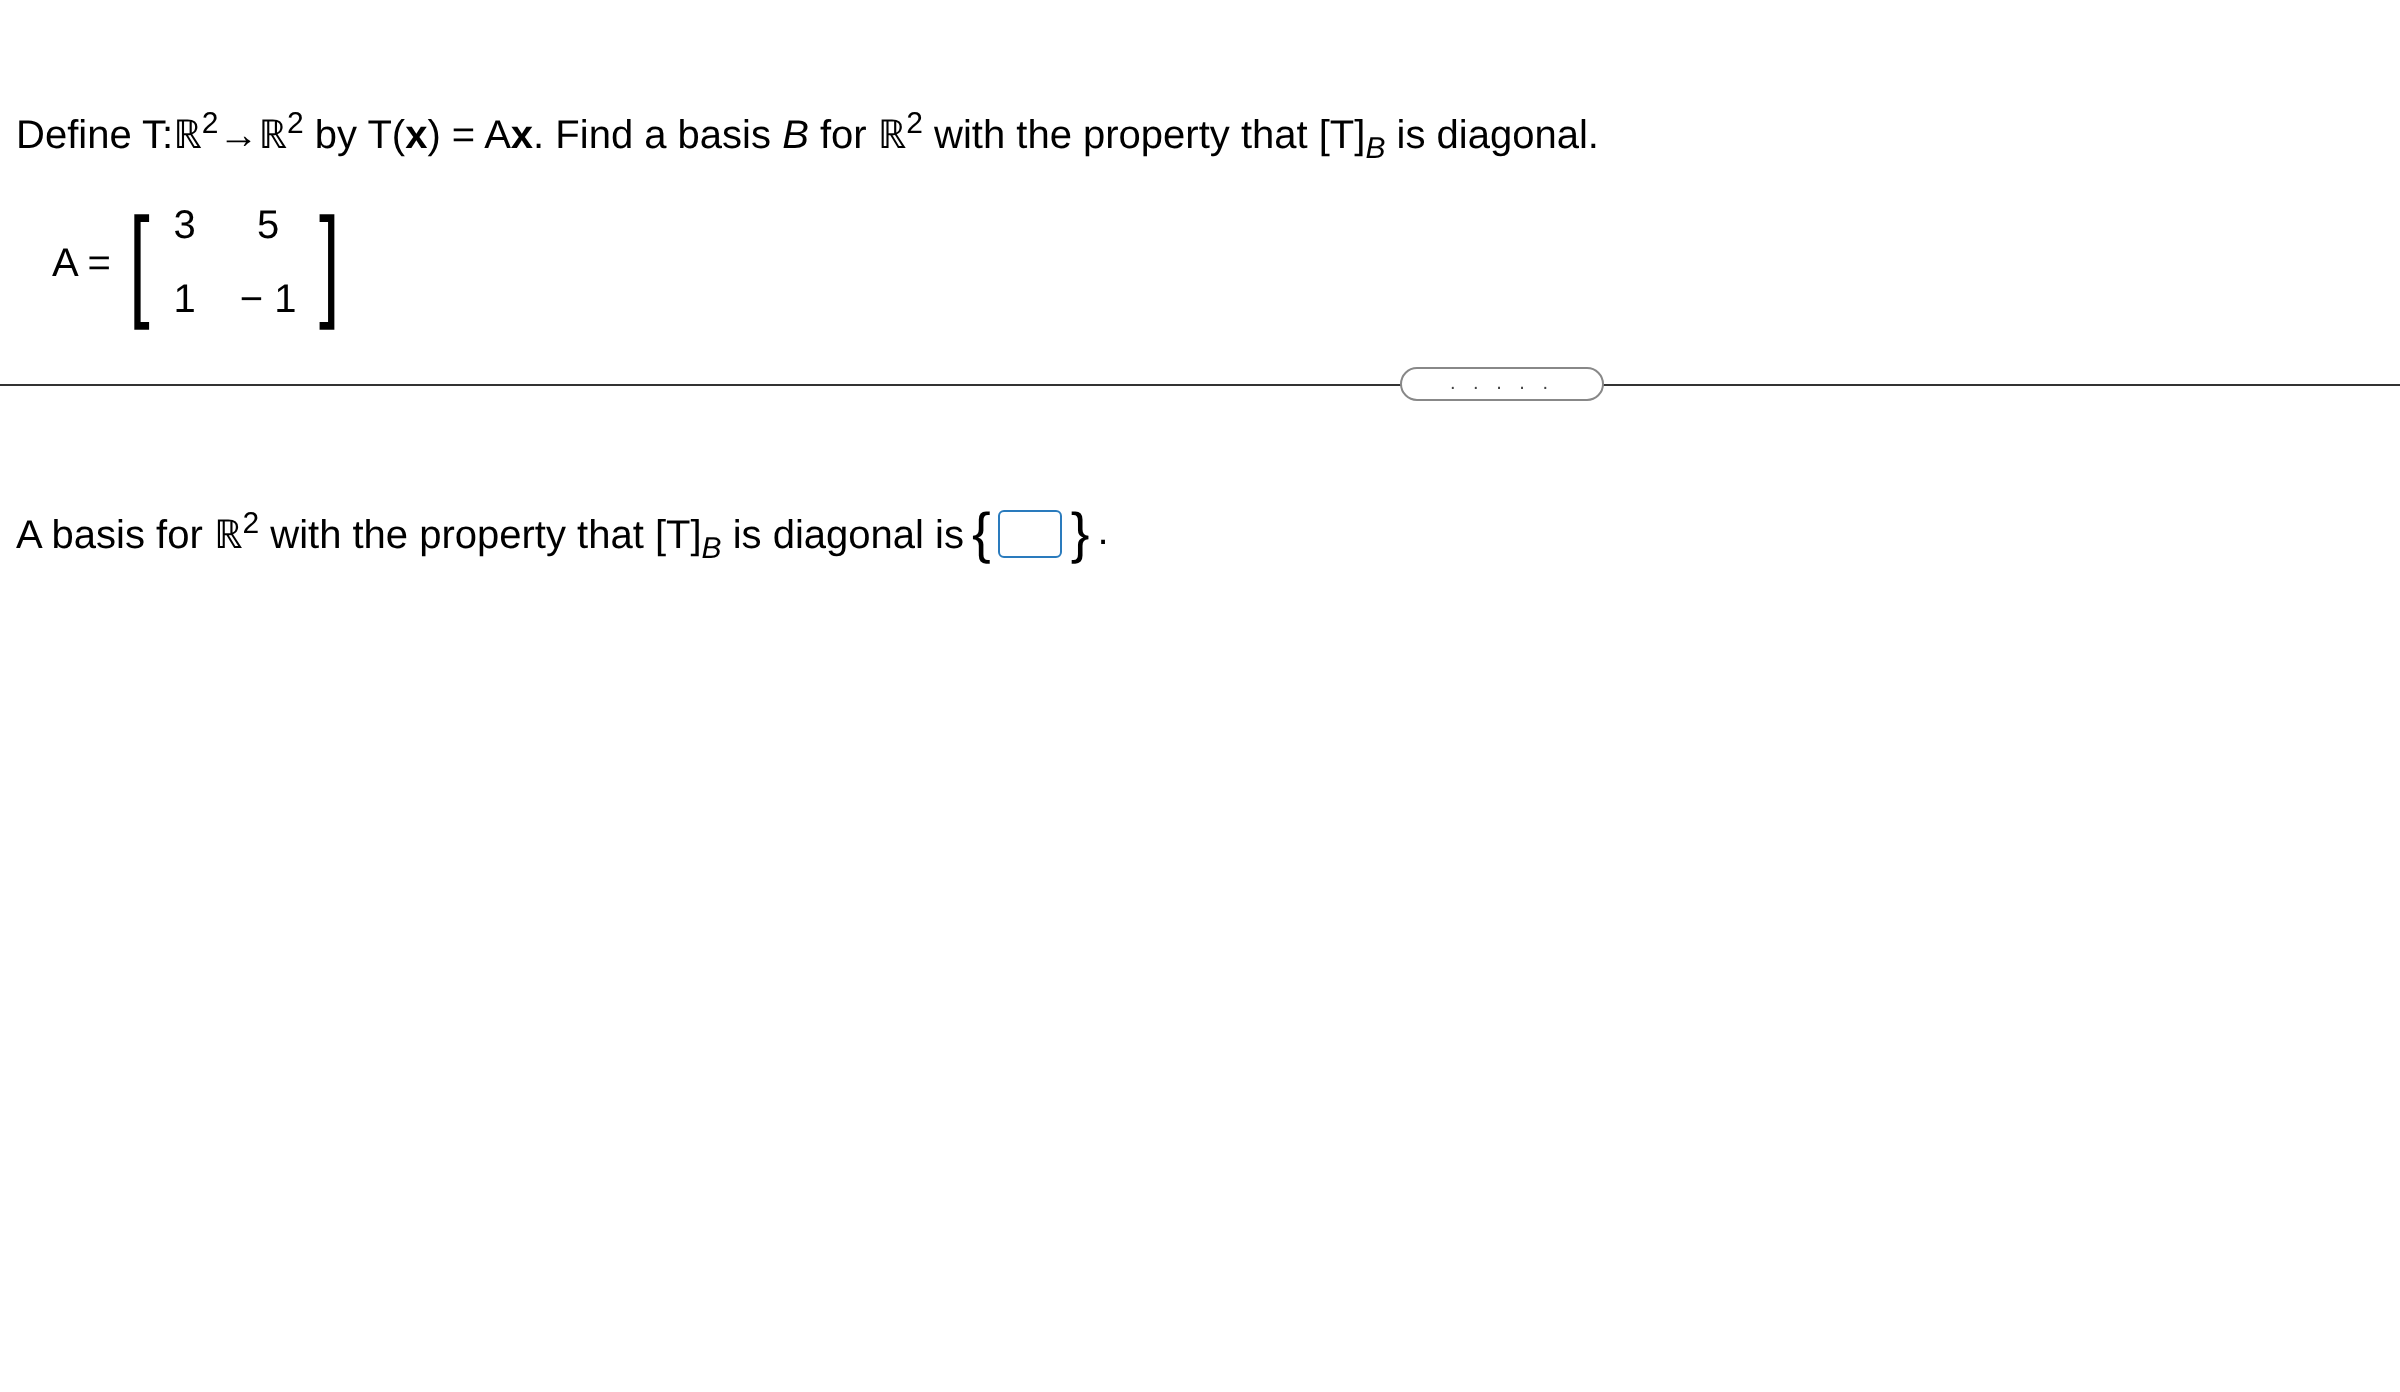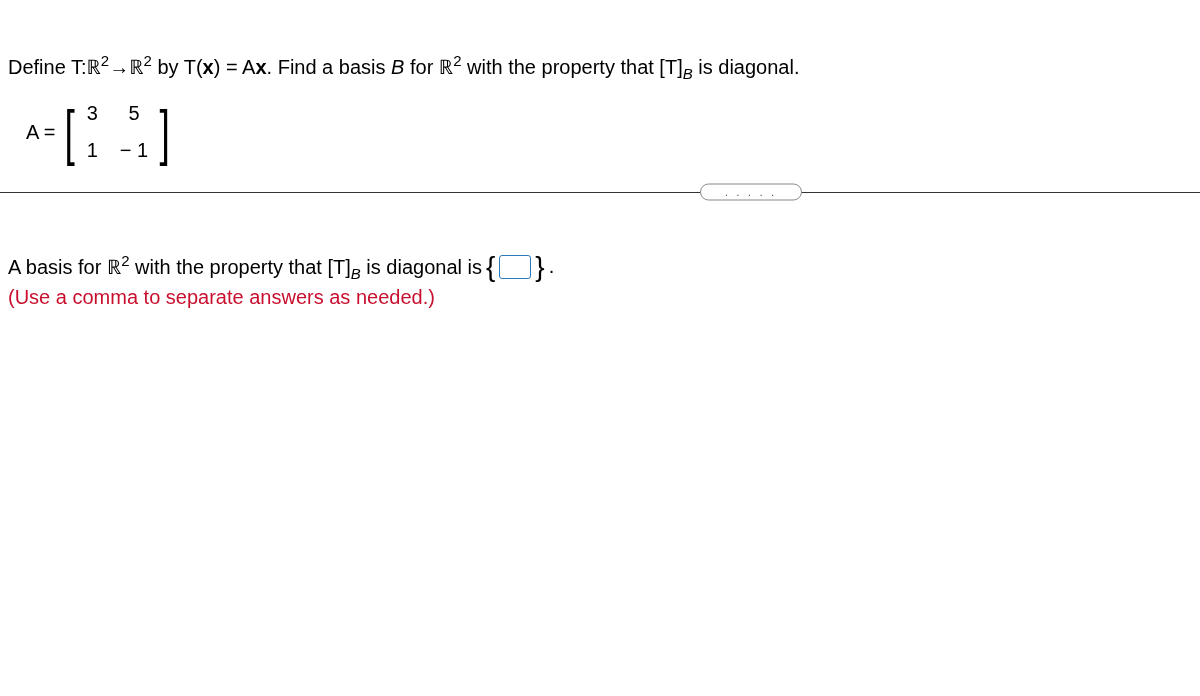--- a/index.html
+++ b/index.html
@@ -134,14 +134,13 @@
 <div class="content">
   <div class="answer-line">
     <span>
       <span>A basis for </span><span class="dsR">ℝ</span><span class="sup">2</span><span> with the property that [T]</span><span class="sub">B</span><span> is diagonal is </span>
     </span>
     <span class="brace">{</span>
     <input class="answer-input" type="text" style="">
     <span class="brace">}</span>
     <span>.</span>
   </div>
-  <div class="hint">(Use a comma to separate answers as needed.)</div>
 </div>
 
 </body></html>

